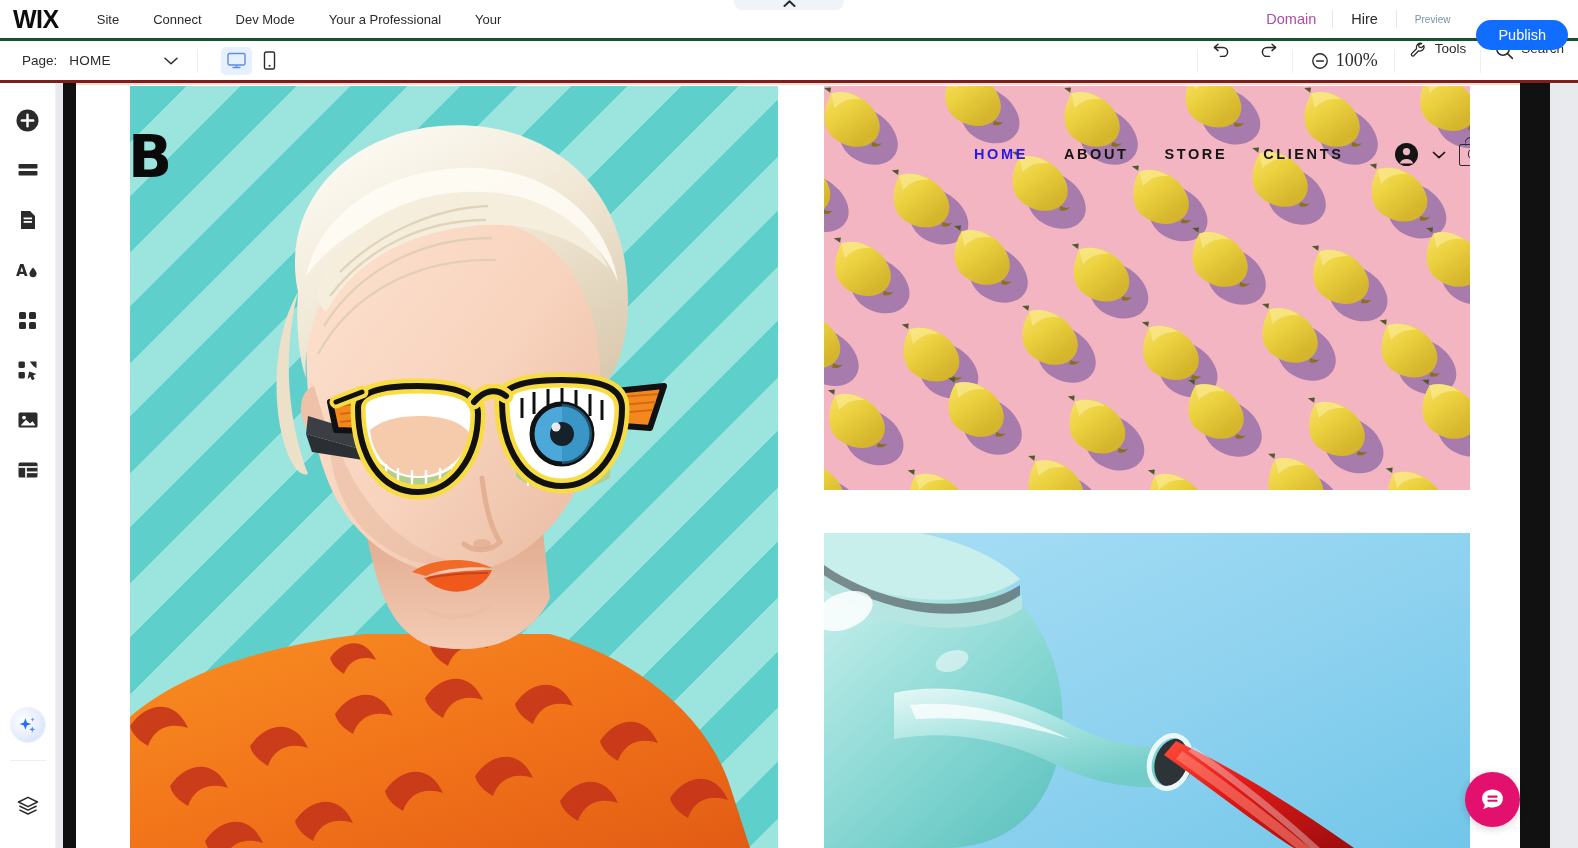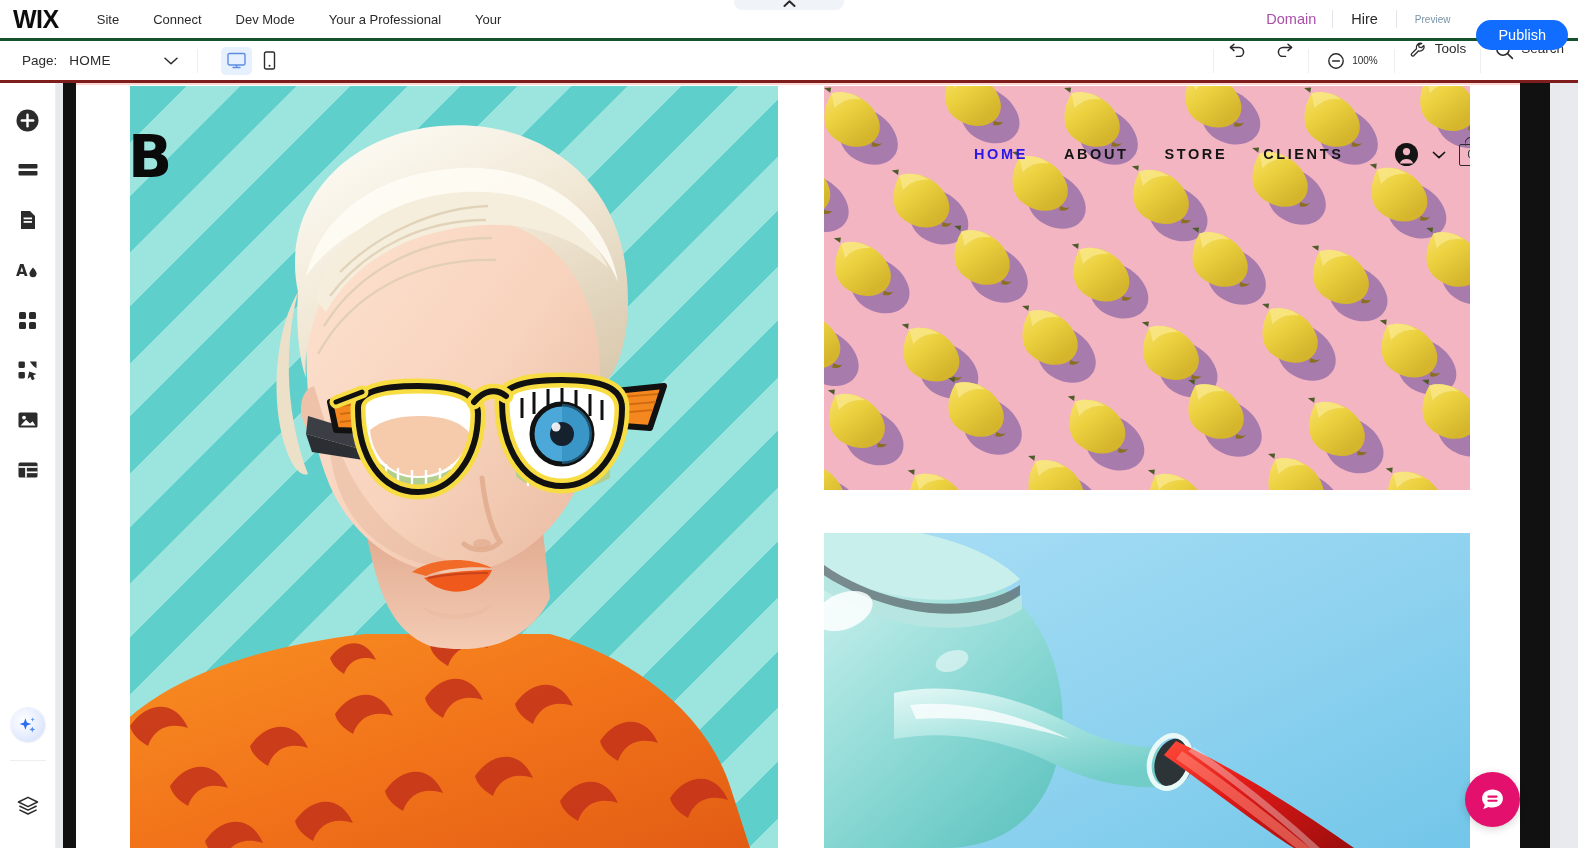--- a/index.html
+++ b/index.html
@@ -81,21 +81,21 @@
   }
   .url-text { font-size: 13.5px; color: #2b2b2b; }
   .connect-link { font-size: 13.5px; color: #b07ab5; margin-left: 11px; cursor: pointer; }
 
   .t2-right { margin-left: auto; display: flex; align-items: center; height: 100%; }
   .t2-btn {
     display: flex; gap: 7px;
     padding: 0 14px; height: 100%; cursor: pointer; font-size: 13.5px; color: #2b2b2b;
   }
   .zoom-group { display: flex; align-items: center; gap: 7px; padding: 0 16px 0 18px; cursor: pointer; }
-  .zoom-val { font-size: 10px; color: #2b2b2b; }
+  .zoom-val { font-size: 18px; color: #2b2b2b; font-family: Liberation Serif, serif; }
 
   
   .sidebar {
     position: absolute; top: 83px; left: 0; width: 56px; height: 765px;
     background: #fff; border-right: 1px solid #edeff2;
     display: flex; flex-direction: column; align-items: center;
     z-index: 30;
   }
   .sb-icon {
     width: 40px; height: 40px; display: flex; align-items: center;

